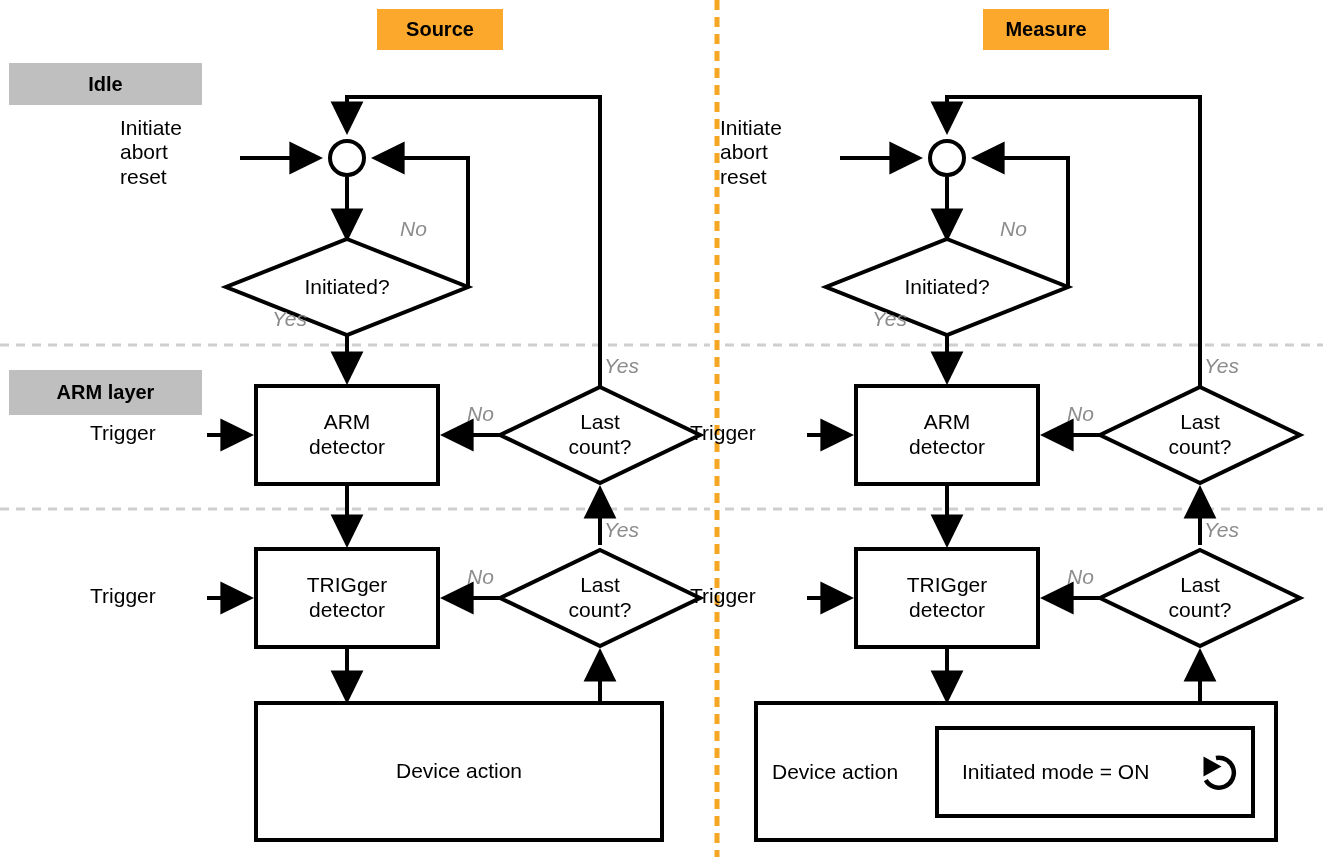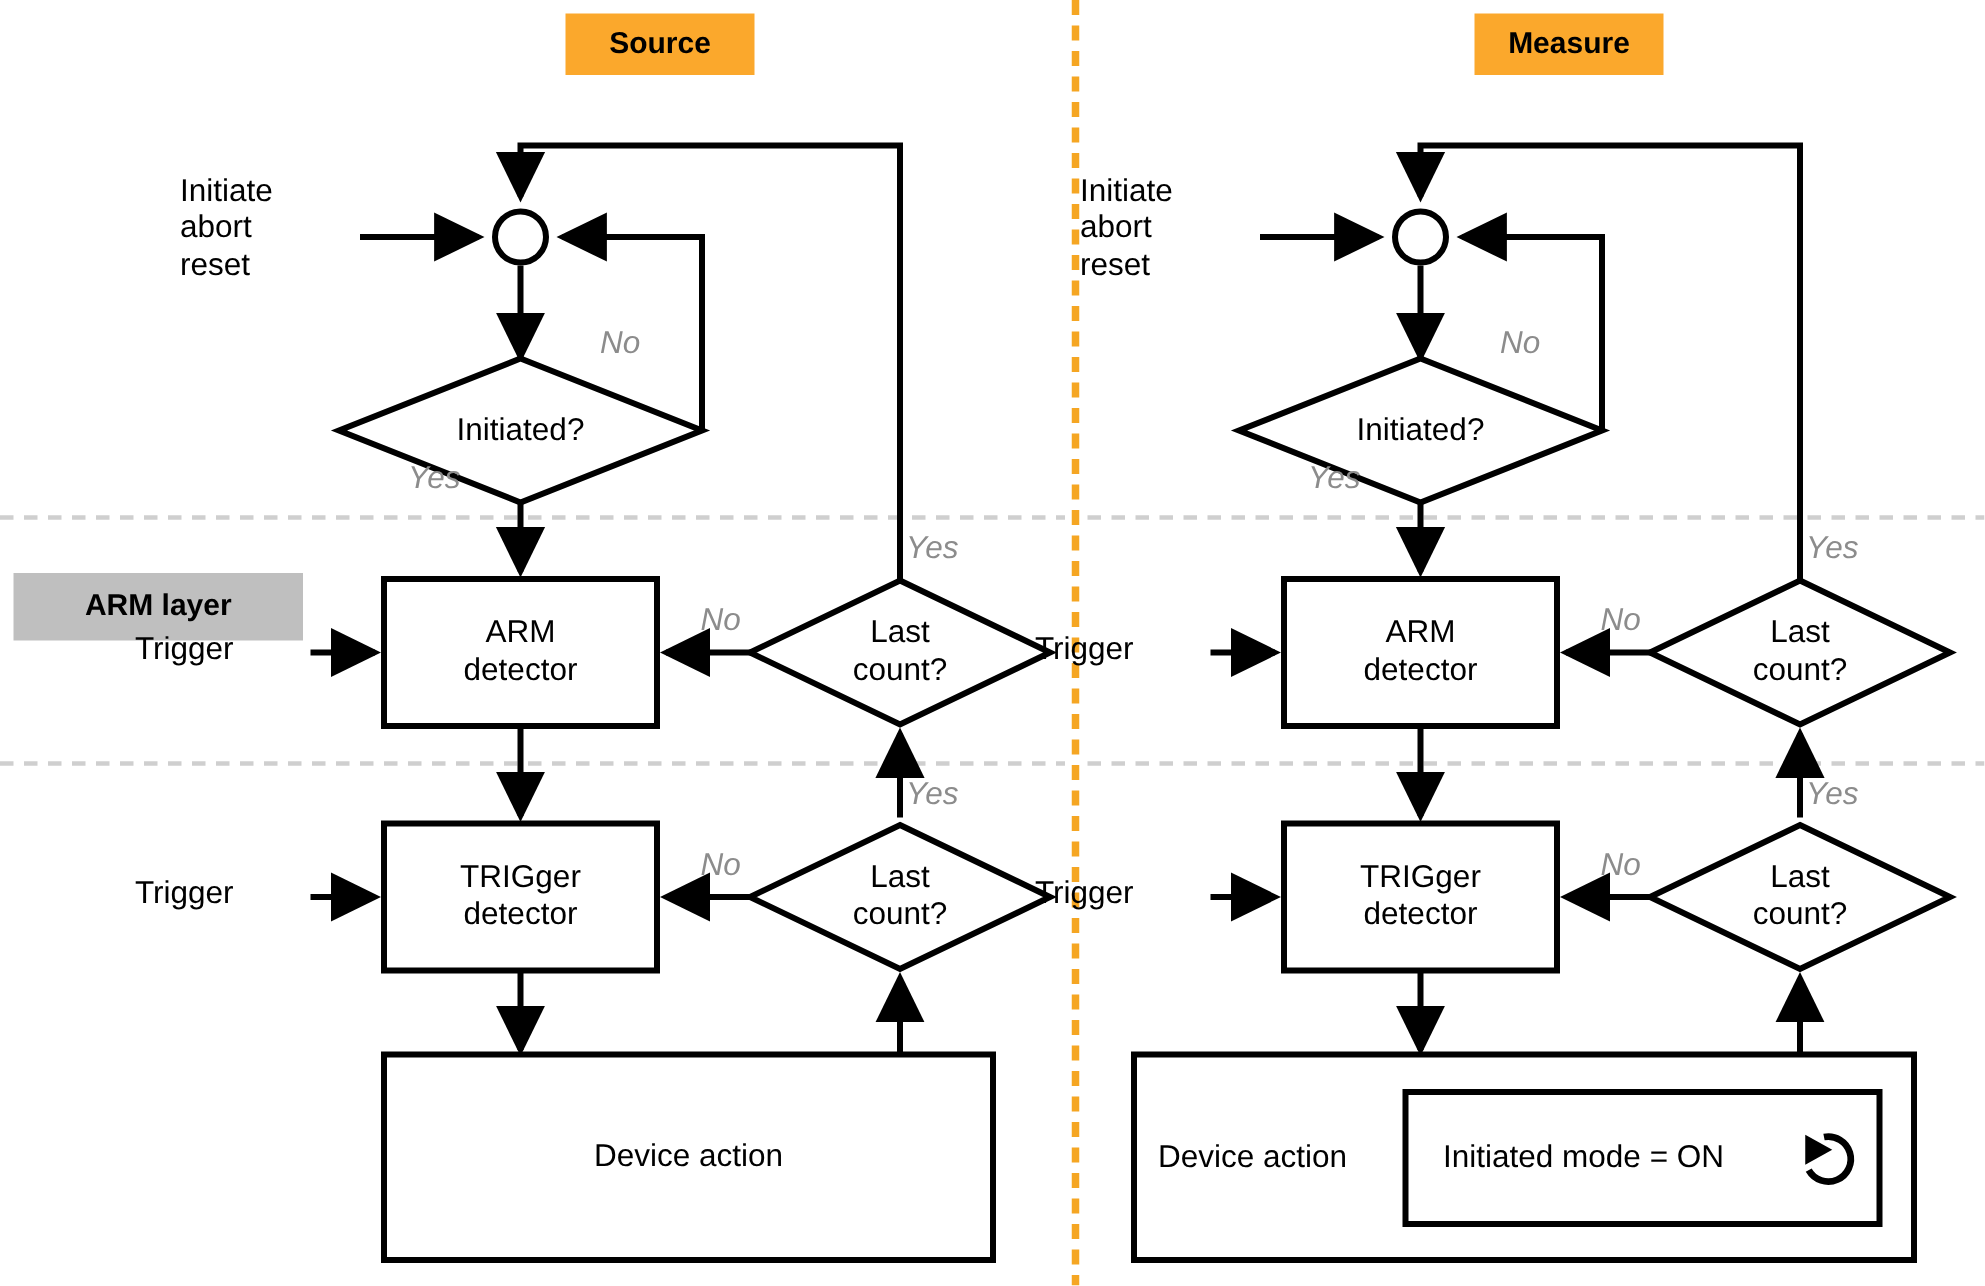--- a/index.html
+++ b/index.html
@@ -118,21 +118,24 @@
     </g>
   </svg>
 
   <div class="hdr-box" style="left:377px;top:9px;width:126px;height:41px;">
     <span>Source</span>
   </div>
   <div class="hdr-box" style="left:959px;top:9px;width:126px;height:41px;margin-left:24px;">
     <span>Measure</span>
   </div>
 
-  <div class="lbl-box" style="left:9px;top:382px;width:193px;height:45px;">
+  <div class="lbl-box" style="left:9px;top:63px;width:193px;height:42px;">
+    <span>Idle</span>
+  </div>
+  <div class="lbl-box" style="left:9px;top:370px;width:193px;height:45px;">
     <span>ARM layer</span>
   </div>
 
   <div class="plain-text" style="left:120px;top:116px;width:113px;">Initiate
 abort
 reset</div>
 
   <div class="node-text" style="left:266px;top:267px;width:162px;height:40px;">Initiated?</div>
   <div class="branch-lbl" style="left:400px;top:217px;">No</div>
   <div class="branch-lbl" style="left:272px;top:307px;">Yes</div>

